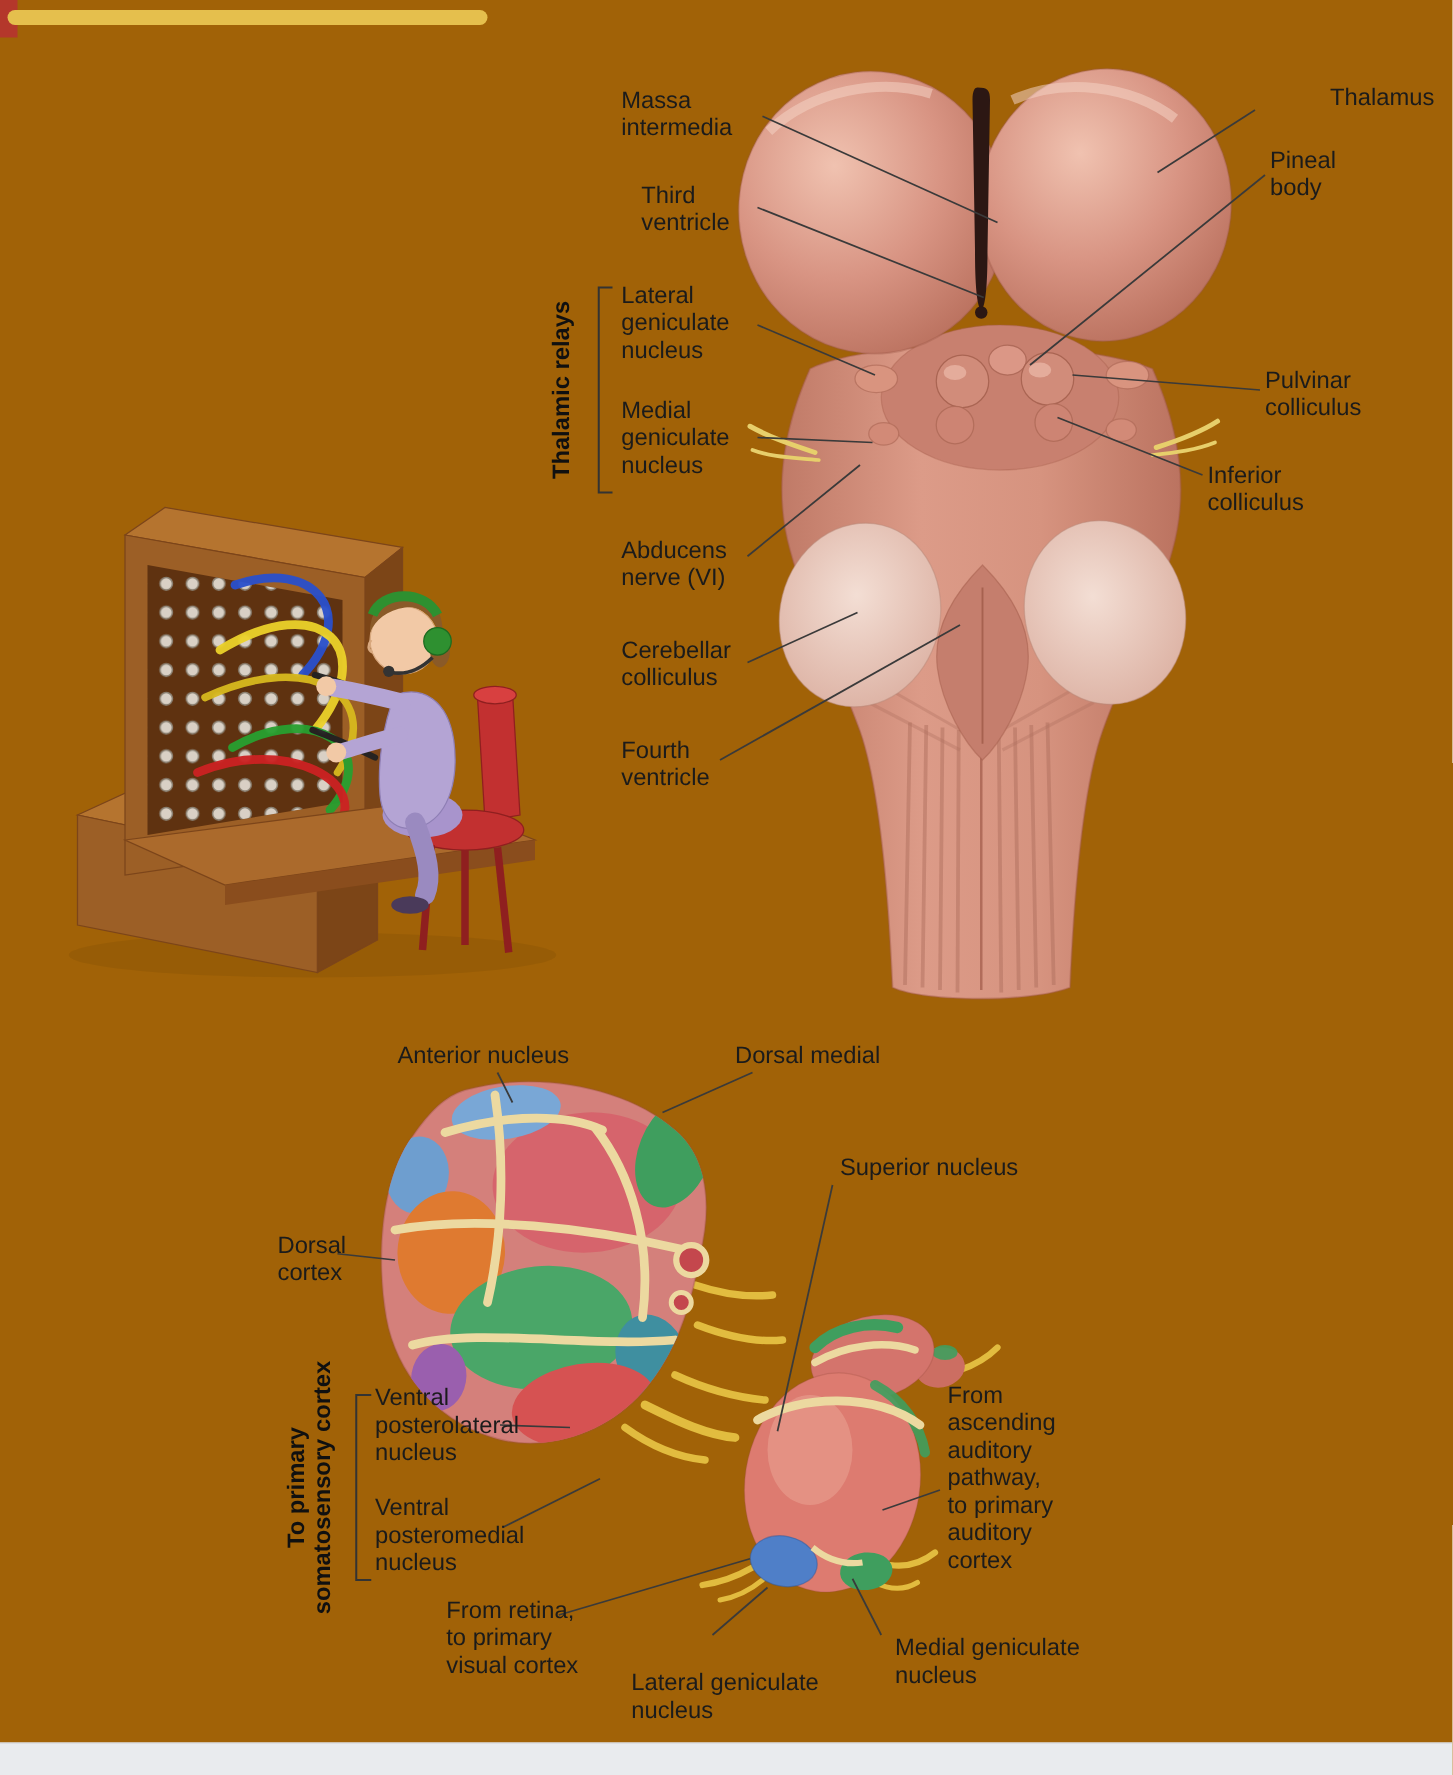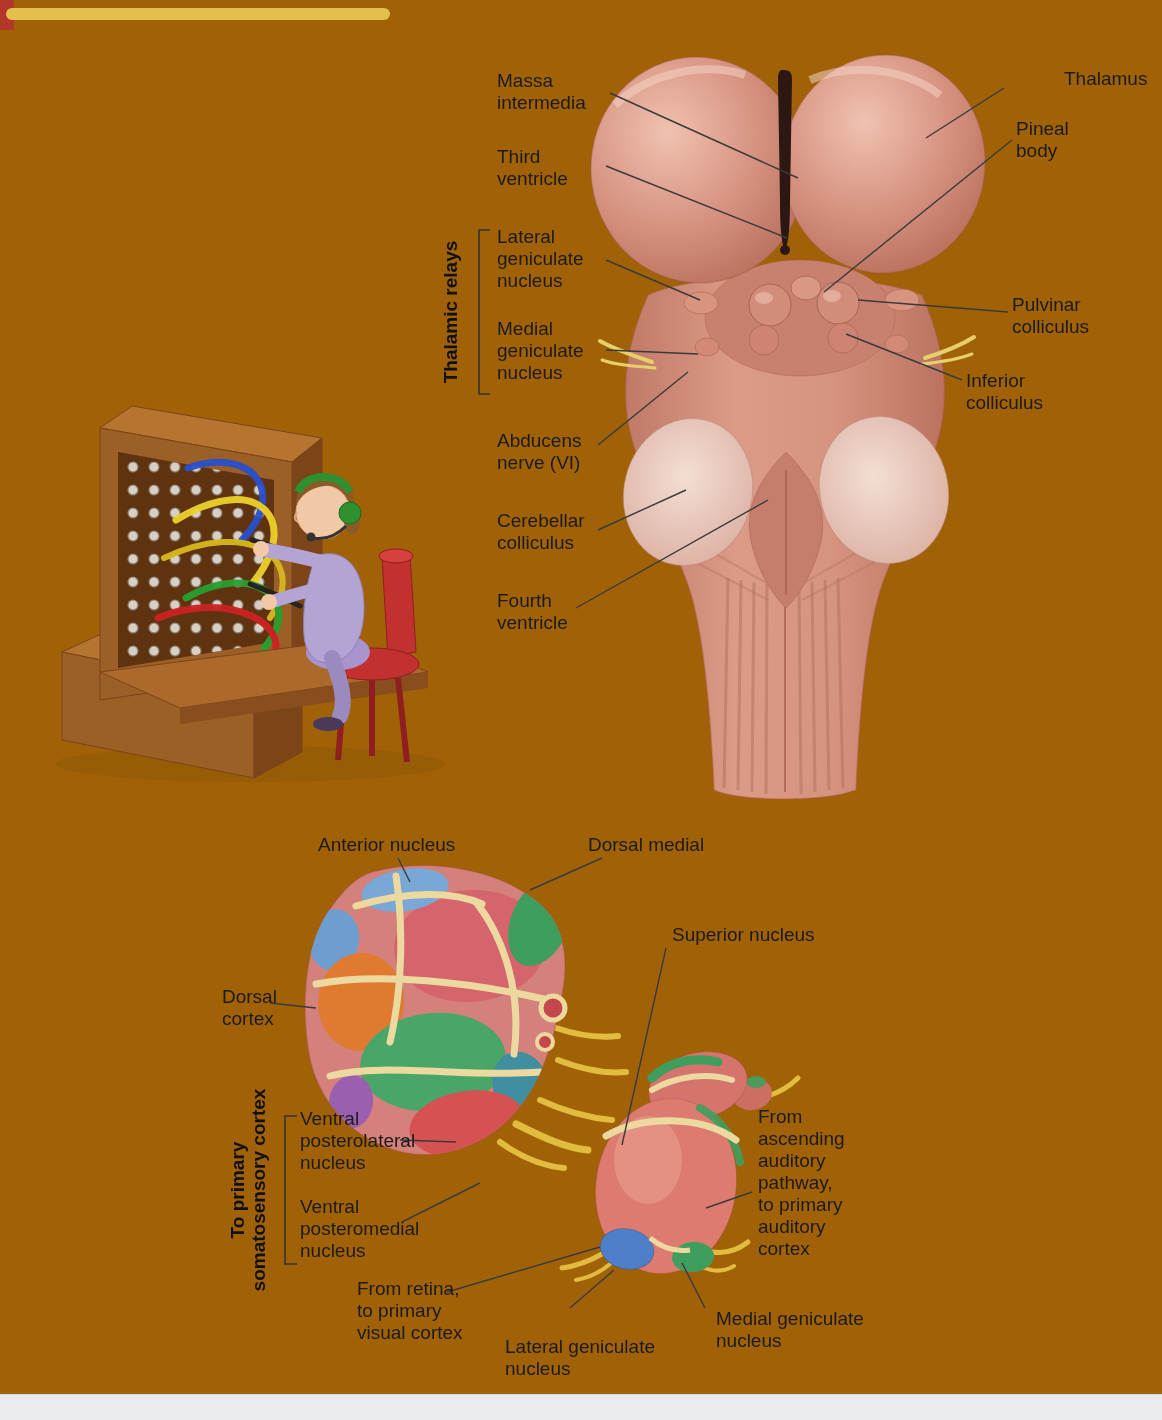--- a/index.html
+++ b/index.html
@@ -243,21 +243,21 @@
       <path d="M447 1292 L600 1247"></path>
         <path d="M570 1308 L614 1270"></path>
       <path d="M705 1308 L682 1263"></path>
         <path d="M752 1192 L706 1208"></path>
     </g>
     <path d="M297 1116 L285 1116 L285 1264 L297 1264" stroke="#333" stroke-width="1.6" fill="none"></path>
   </svg>
 
   <div class="lbl" style="left:497px;top:70px">Massa
 intermedia</div>
-  <div class="lbl" style="left:497px;top:146px">Third
+  <div class="lbl" style="left:513px;top:146px">Third
 ventricle</div>
   <div class="lbl" style="left:497px;top:226px">Lateral
 geniculate
 nucleus</div>
   <div class="lbl" style="left:497px;top:318px">Medial
 geniculate
 nucleus</div>
   <div class="lbl" style="left:497px;top:430px">Abducens
 nerve (VI)</div>
   <div class="lbl" style="left:497px;top:510px">Cerebellar

